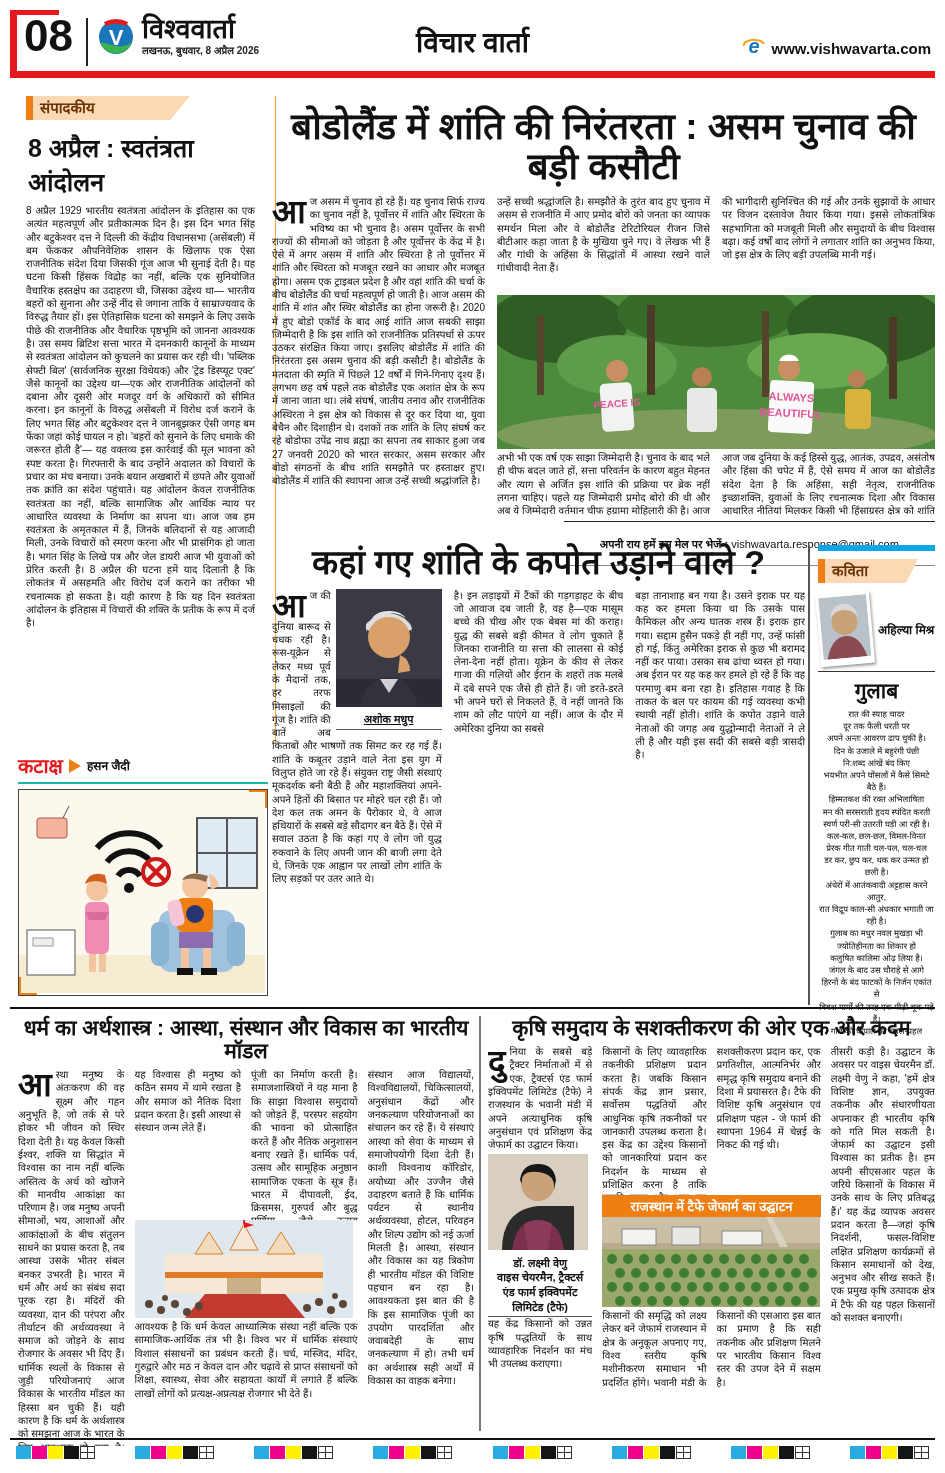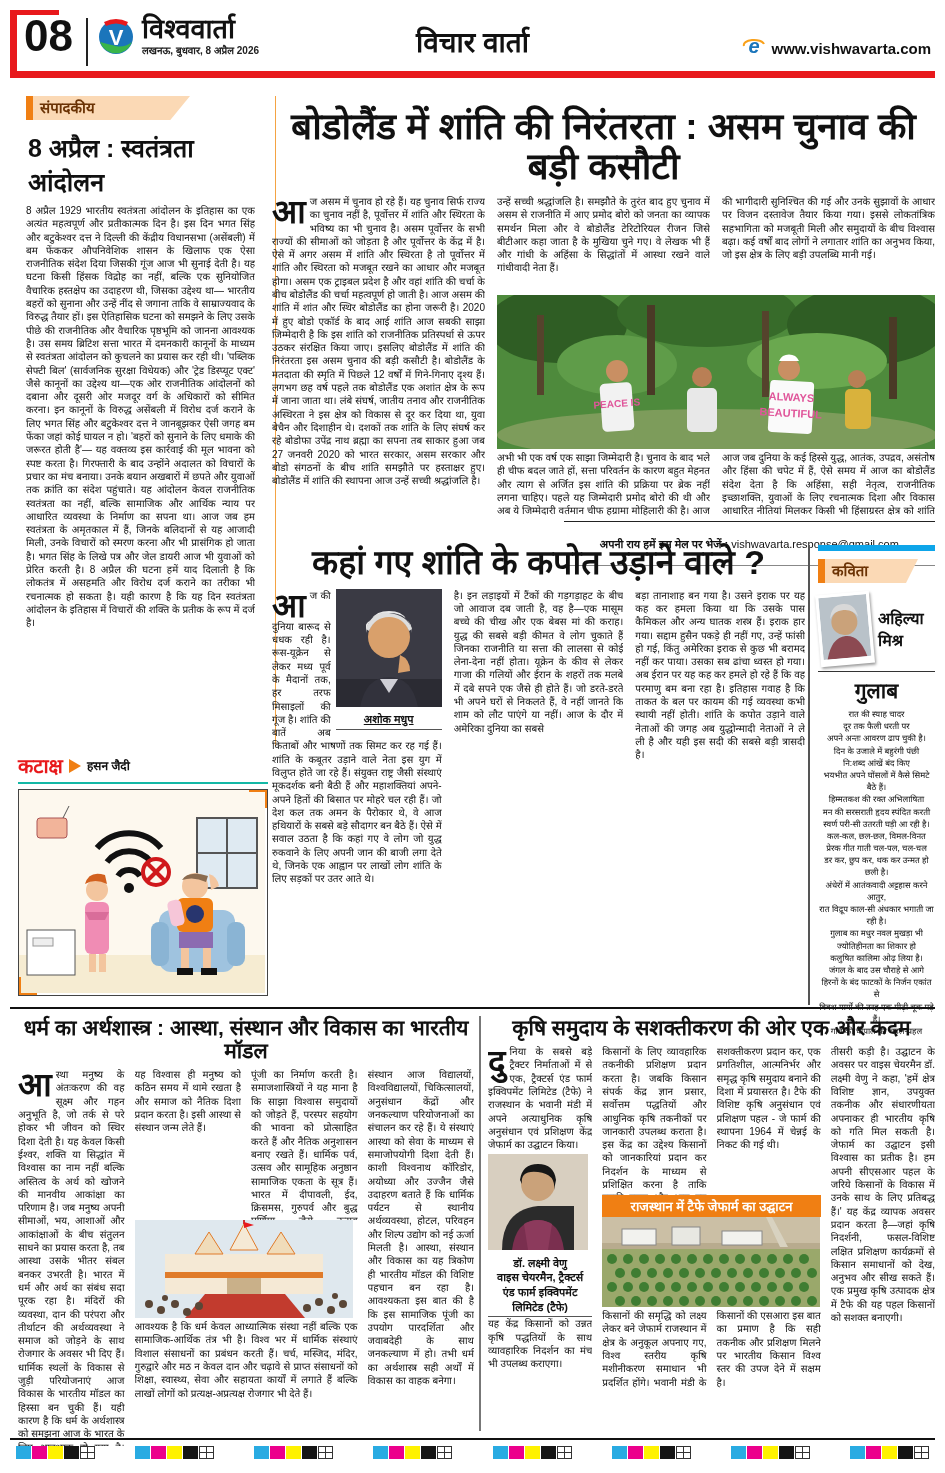--- a/index.html
+++ b/index.html
@@ -57,21 +57,21 @@
   .second-headline{font-size:34px;font-weight:bold;text-align:center;line-height:1.05;}
   .second-body{display:flex;gap:12px;margin-top:8px;height:390px;overflow:hidden;}
   .second-body>div{flex:1;}
   .float-fig-sm{float:right;width:106px;margin:0 0 3px 5px;text-decoration:underline;}
   
   .poem-divider{position:absolute;left:808px;top:545px;width:1.5px;height:460px;background:#555;}
   .poem-box{position:absolute;left:818px;top:545px;width:117px;height:460px;border-top:6px solid #0ea5e9;padding-top:8px;box-sizing:border-box;}
   .poem-box .sec-header{width:86px;}
   .poet-row{display:flex;align-items:center;gap:6px;margin:10px 0 6px 0;}
   .poet-photo{transform:rotate(-5deg);background:#fff;padding:3px;box-shadow:1px 2px 3px rgba(0,0,0,.4);}
-  .poet-name{font-size:16px;font-weight:bold;}
+  .poet-name{font-size:12px;font-weight:bold;}
   .poem-rule{border:none;border-top:1.5px solid #333;margin:4px 0;}
   .poem-title{text-align:center;font-size:21px;font-weight:bold;margin:4px 0;}
   .poem-lines{font-size:8.4px;line-height:1.45;text-align:center;white-space:pre-line;overflow:hidden;height:330px;}
   
   .band-rule{position:absolute;left:10px;top:1007px;width:925px;height:2px;background:#111;}
   .v-div-bottom{position:absolute;left:479px;top:1016px;width:1.5px;height:415px;background:#777;}
   .bottom-article{position:absolute;top:1016px;height:418px;}
   .ba-left{left:18px;width:456px;}
   .ba-right{left:488px;width:447px;}
   .bottom-headline{font-size:21px;font-weight:bold;text-align:center;line-height:1.1;}

